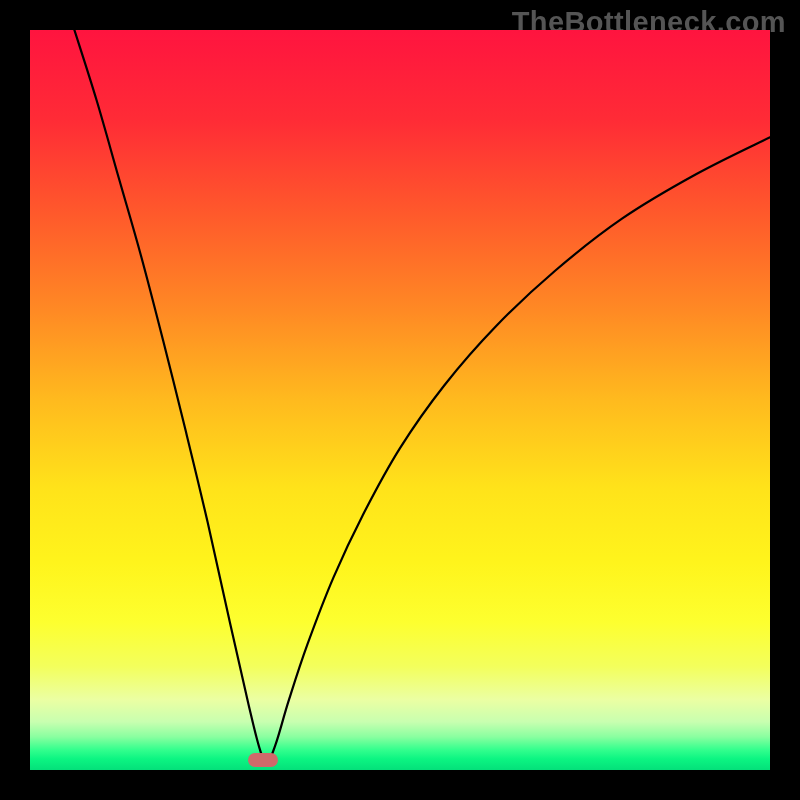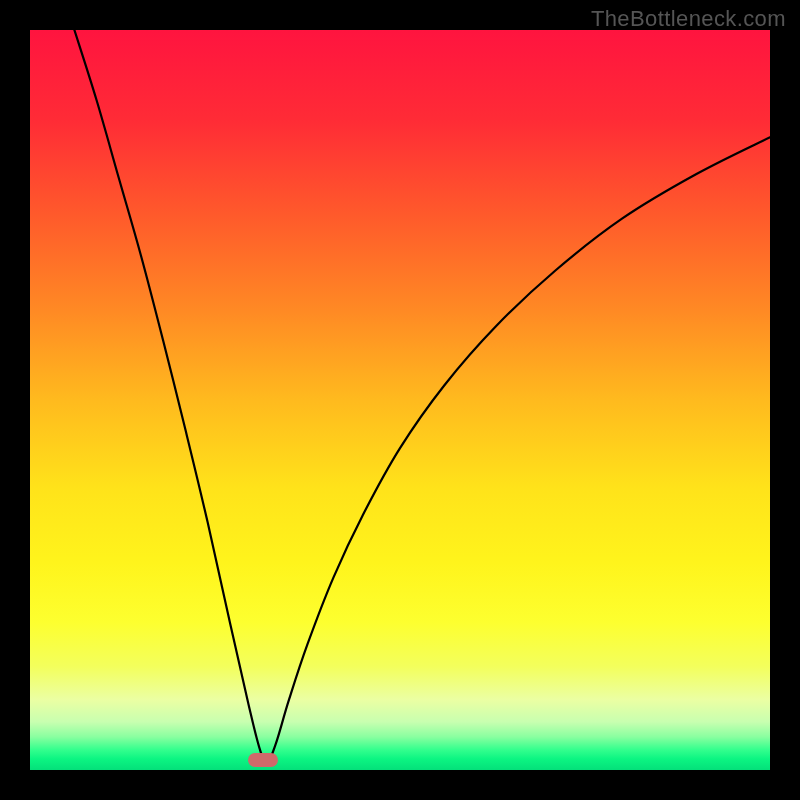--- a/index.html
+++ b/index.html
@@ -24,22 +24,22 @@
     left: 0;
     top: 0;
     width: 100%;
     height: 100%;
   }
   .watermark {
     position: absolute;
     top: 6px;
     right: 14px;
     color: #555555;
-    font-size: 22px;
-    font-weight: 400;
+    font-size: 29px;
+    font-weight: 700;
     letter-spacing: 0.4px;
     user-select: none;
   }
   svg.curve {
     position: absolute;
     left: 0;
     top: 0;
   }
   .marker {
     position: absolute;

